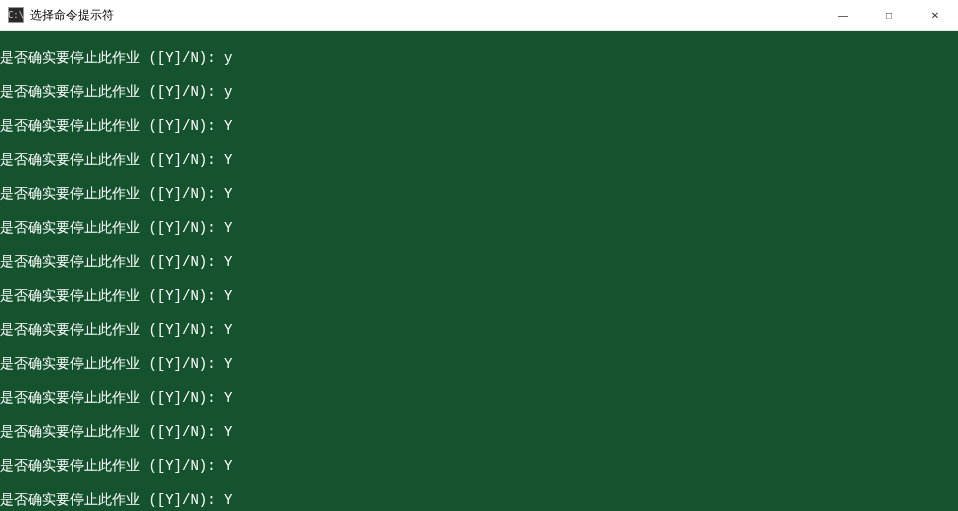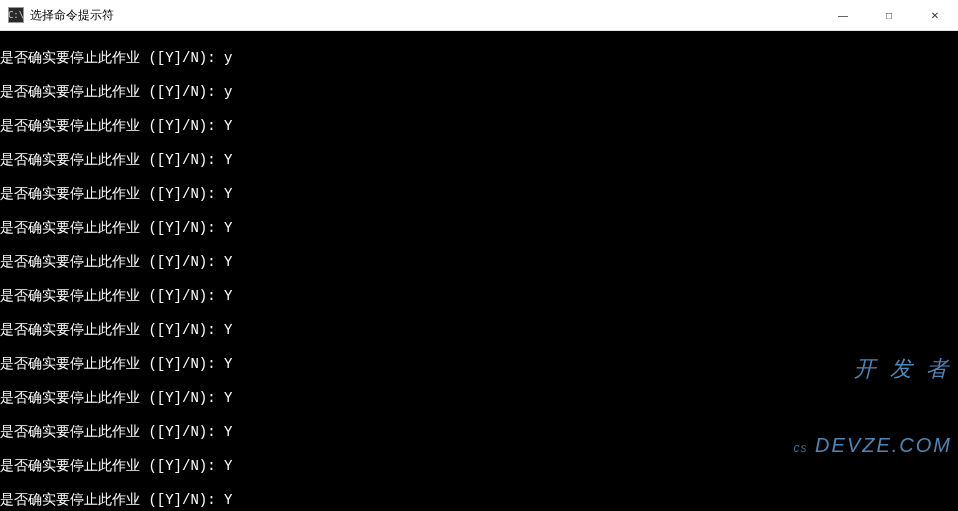--- a/index.html
+++ b/index.html
@@ -53,21 +53,21 @@
       height: 100%;
       display: flex;
       align-items: center;
       justify-content: center;
       font-size: 10px;
       color: #333;
       cursor: pointer;
     }
     .terminal {
       flex: 1;
-      background: #000000;
+      background: #14532d;
       color: #ffffff;
       font-family: "SimSun", "Consolas", "Courier New", monospace;
       font-size: 14px;
       line-height: 17px;
       padding: 2px 0 0 0;
       white-space: pre;
       overflow: hidden;
       position: relative;
     }
     .terminal-line {
@@ -128,18 +128,14 @@
 
 <div class="terminal-line"></div>
 
 <div class="terminal-line"></div>
 
 
 
 
 
 
-    <div class="watermark">
-      <div class="wm-top">开 发 者</div>
-      <div class="wm-mid"><span class="wm-sub">cs</span> <span>DEVZE.COM</span></div>
-    </div>
   </div>
 </div>
 
 </body></html>

